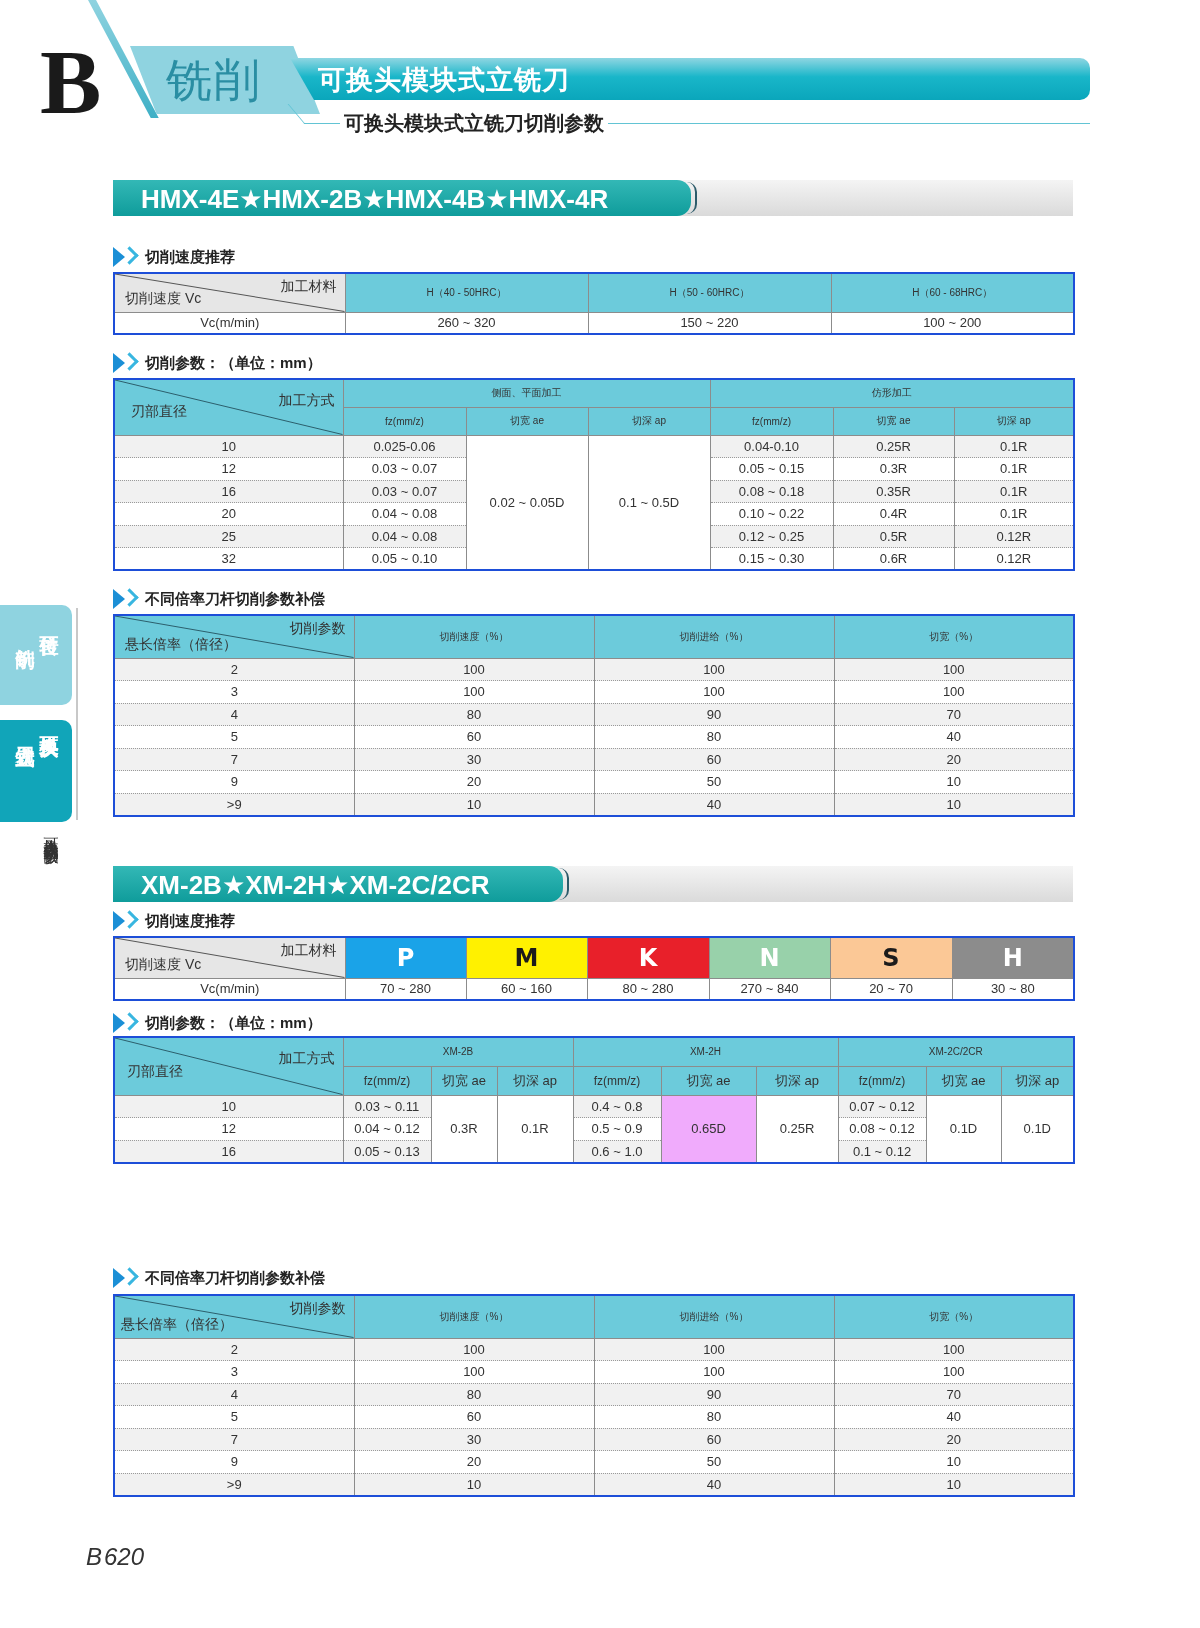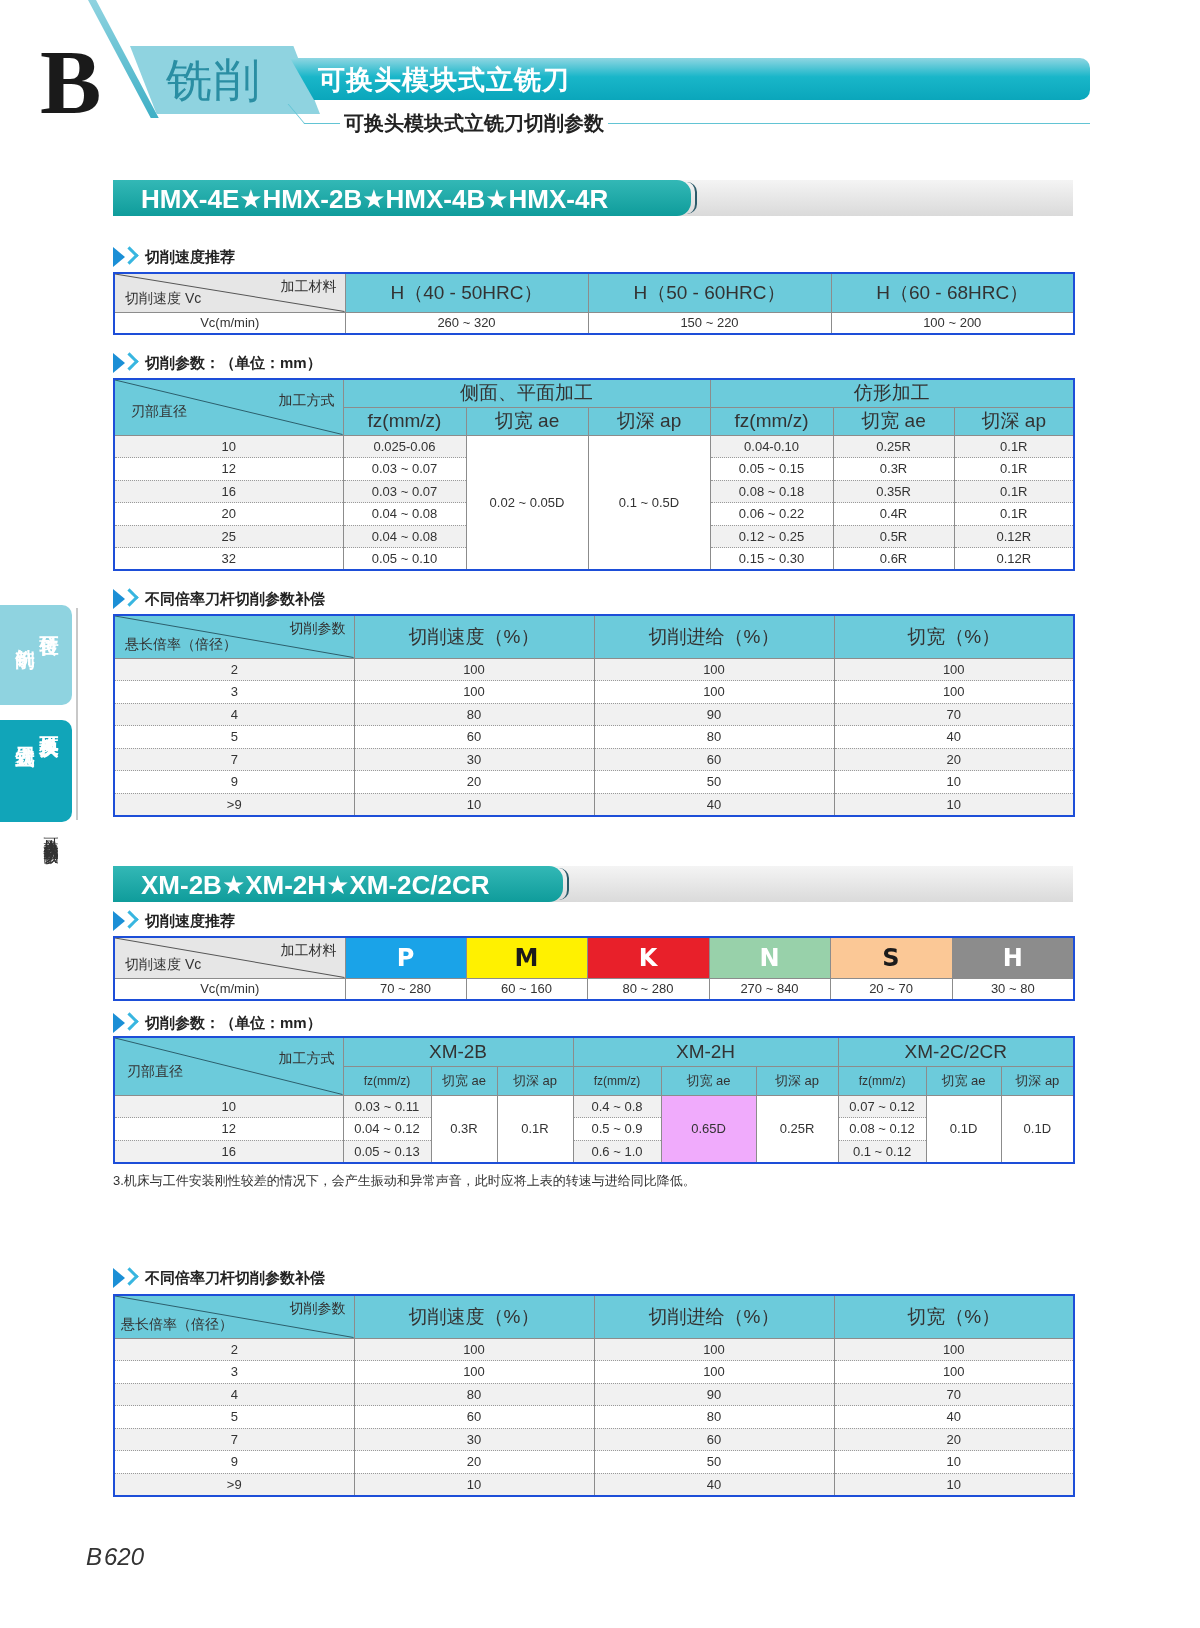--- a/index.html
+++ b/index.html
@@ -39,21 +39,21 @@
   .sec-icon { width: 28px; height: 20px; position: relative; margin-right: 4px; }
   .sec-icon::before { content: ""; position: absolute; left: 0; top: 0; border-left: 12px solid #1b8fd6; border-top: 10px solid transparent; border-bottom: 10px solid transparent; }
   .sec-icon::after { content: ""; position: absolute; left: 10px; top: 2px; width: 10px; height: 10px; border-top: 3px solid #38b6e0; border-right: 3px solid #38b6e0; transform: rotate(45deg); transform-origin: center; }
   .sec-text { font-size: 15px; font-weight: bold; color: #222; }
 
   
   table.t { position: absolute; left: 113px; width: 960px; border-collapse: collapse; table-layout: fixed; font-size: 13px; color: #333; }
   table.t td, table.t th { border: 1px solid #8c8c8c; text-align: center; font-weight: normal; padding: 0; }
   table.t tr.body-row td { border-top: 1px dotted #9a9a9a; border-bottom: 1px dotted #9a9a9a; }
   table.t { border: 2px solid #1d4ed8; }
-  table.t th { background: #6ccbdb; color: #333; font-size: 19px; }
+  table.t th { background: #6ccbdb; color: #333; font-size: 10px; }
   table.t .hdr-cell { position: relative; background: #6ccbdb; }
   table.t .hdr-cell.gray { background: #e6e6e6; }
   .diag-svg { position: absolute; left: 0; top: 0; width: 100%; height: 100%; }
   .diag-tr { position: absolute; right: 8px; top: 4px; font-size: 14px; color: #333; }
   .diag-bl { position: absolute; left: 10px; bottom: 4px; font-size: 14px; color: #333; }
   td.shade { background: #f1f1f1; }
   .mat { font-family: "DejaVu Sans", sans-serif; font-weight: bold; font-size: 24px; color: #fff; }
   .mat.dark { color: #1b1b1b; }
 
   
@@ -178,21 +178,21 @@
   <tr class="body-row" style="height:22.5px;">
     <td class="shade">16</td>
     <td class="shade">0.03 ~ 0.07</td>
     <td class="shade">0.08 ~ 0.18</td>
     <td class="shade">0.35R</td>
     <td class="shade">0.1R</td>
   </tr>
   <tr class="body-row" style="height:22.5px;">
     <td>20</td>
     <td>0.04 ~ 0.08</td>
-    <td>0.06 ~ 0.22</td>
+    <td>0.10 ~ 0.22</td>
     <td>0.4R</td>
     <td>0.1R</td>
   </tr>
   <tr class="body-row" style="height:22.5px;">
     <td class="shade">25</td>
     <td class="shade">0.04 ~ 0.08</td>
     <td class="shade">0.12 ~ 0.25</td>
     <td class="shade">0.5R</td>
     <td class="shade">0.12R</td>
   </tr>
@@ -388,21 +388,20 @@
   <tr class="body-row" style="height:22.5px;">
     <td class="shade">16</td>
     <td class="shade">0.05 ~ 0.13</td>
     <td class="shade">0.6 ~ 1.0</td>
     <td class="shade">0.1 ~ 0.12</td>
   </tr>
 </tbody>
   </table>
 
 <div class="notes">
-  <div>3.机床与工件安装刚性较差的情况下，会产生振动和异常声音，此时应将上表的转速与进给同比降低。</div>
 </div>
 
 <div class="sec" style="top:1267px;">
   <span class="sec-icon"></span>
   <span class="sec-text">不同倍率刀杆切削参数补偿</span>
 </div>
 
 <table class="t" style="top:1294px;">
   <colgroup>
       <col style="width:240px">

